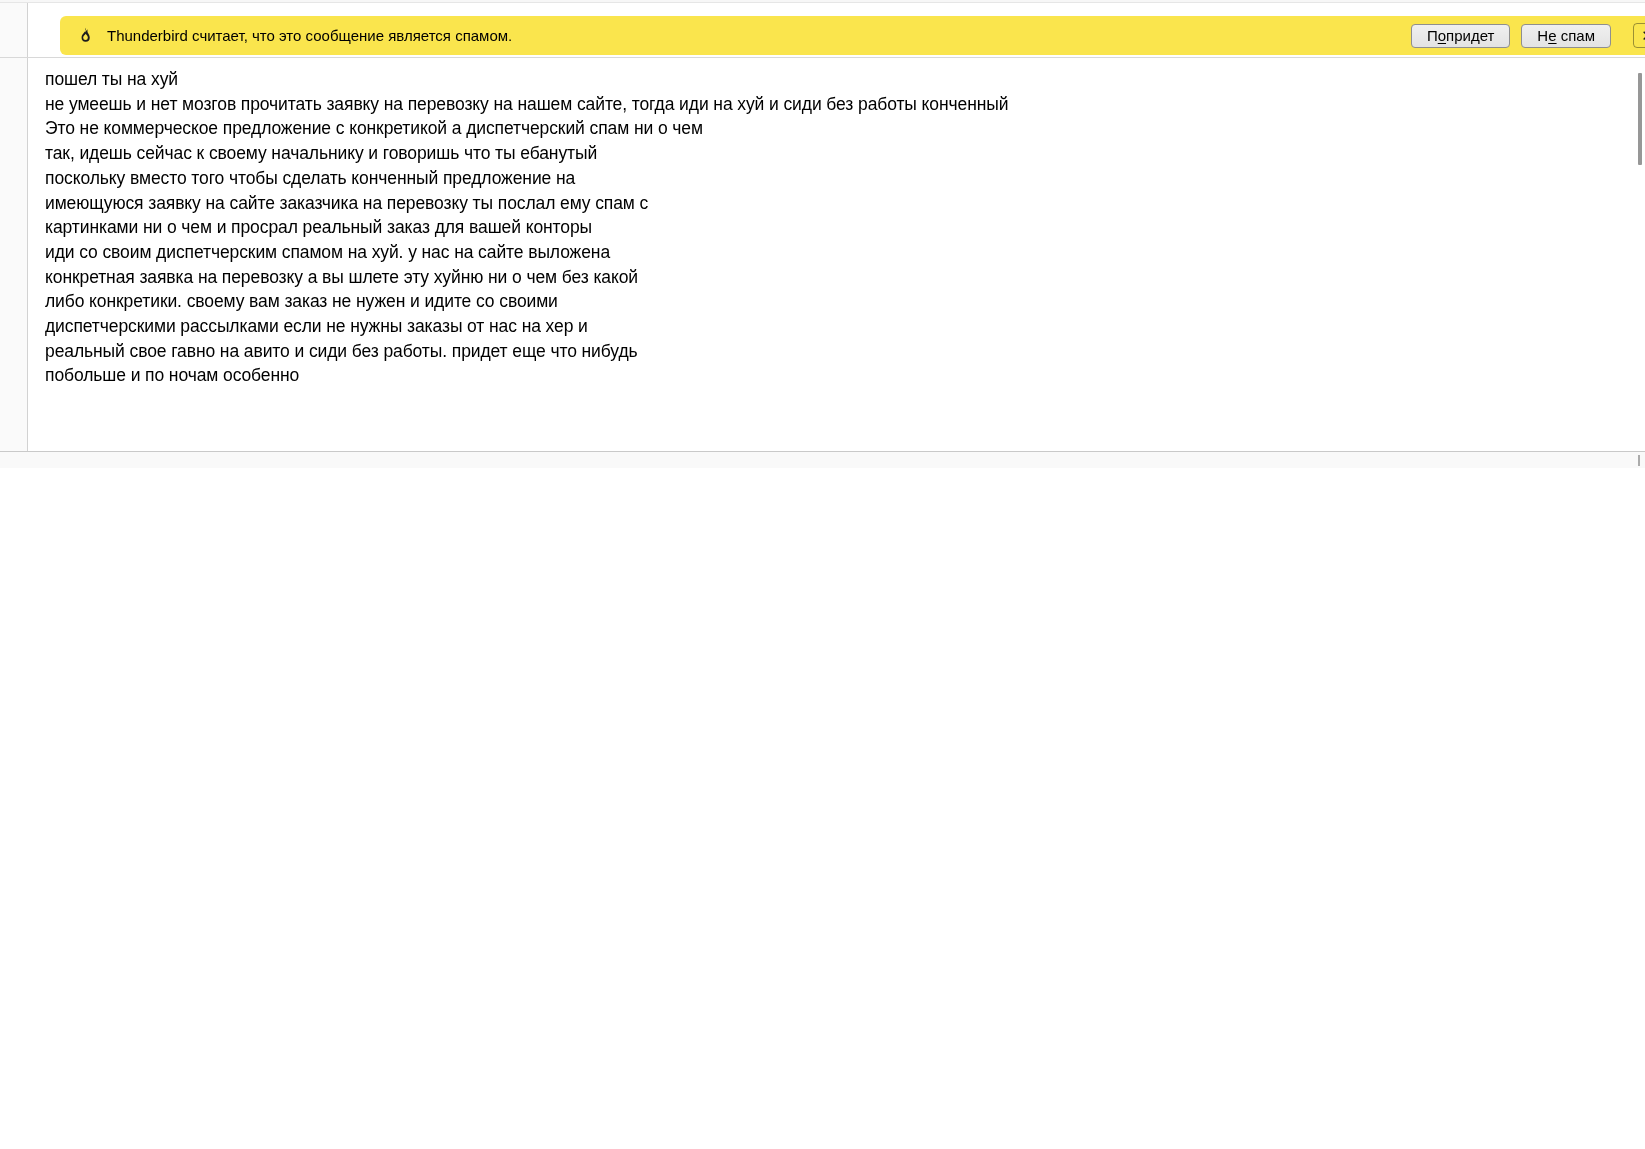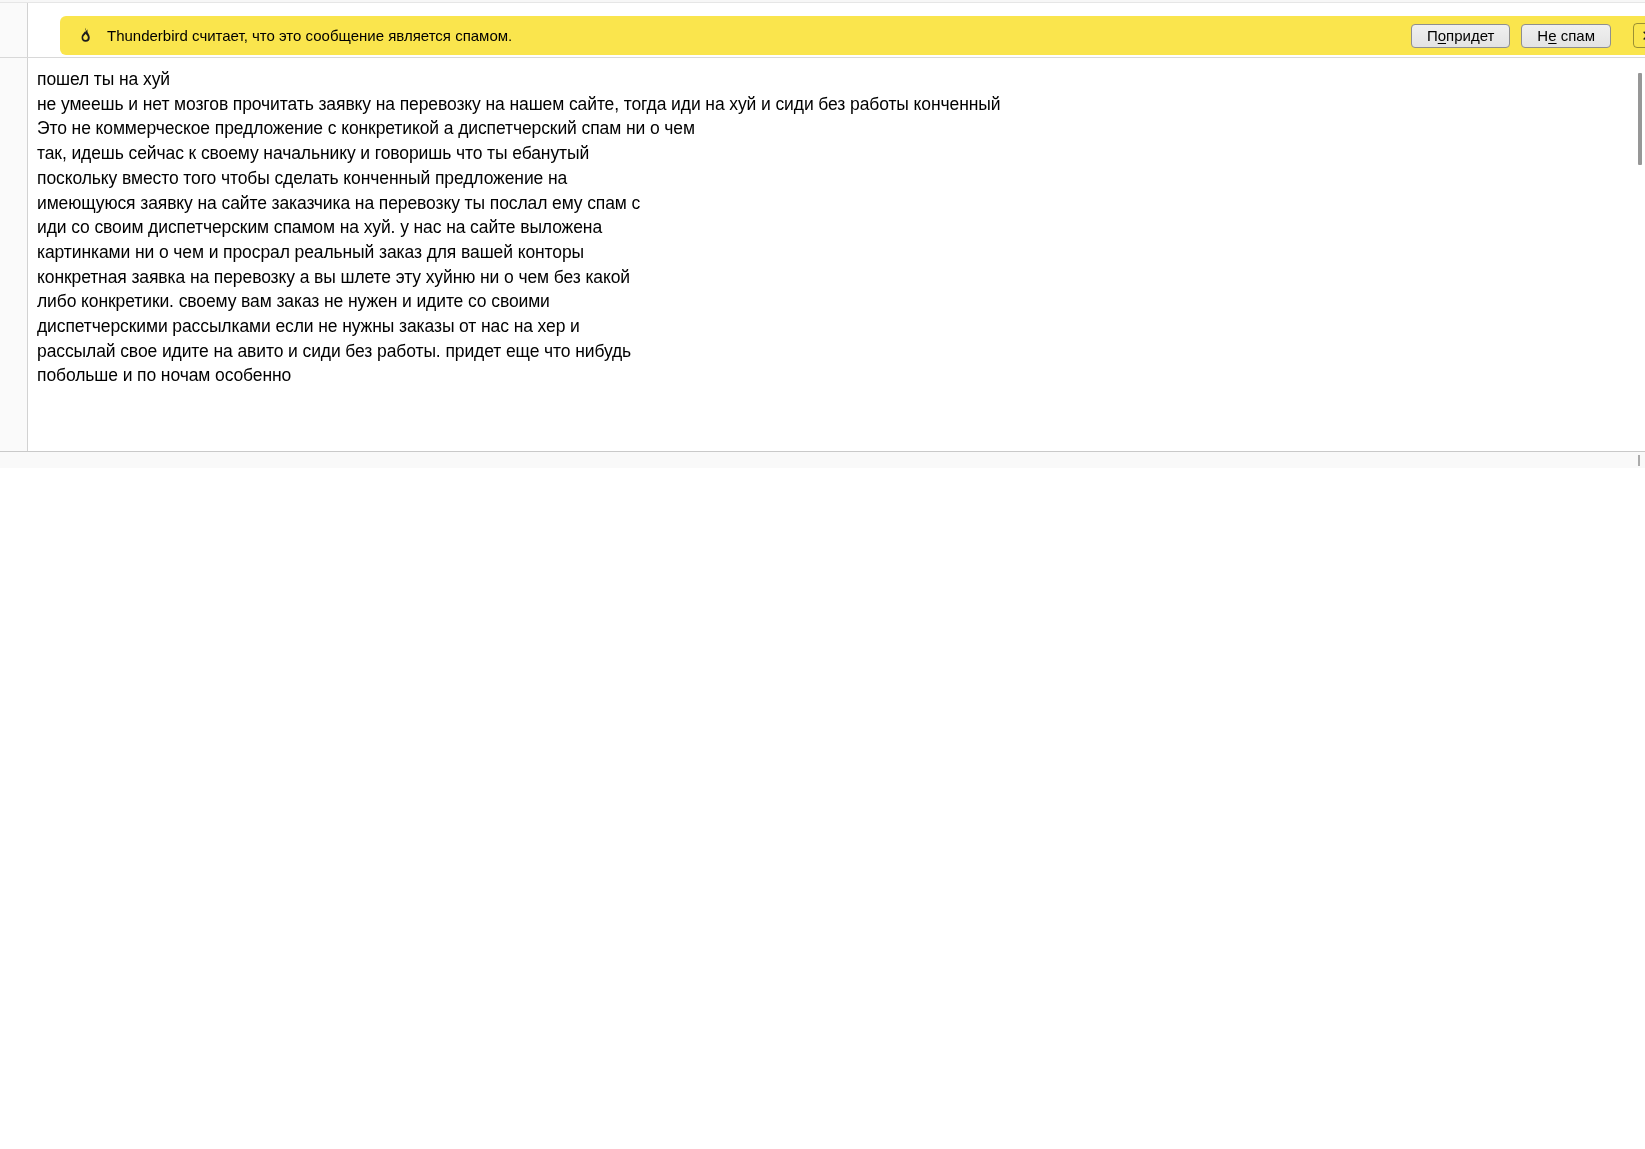--- a/index.html
+++ b/index.html
@@ -37,21 +37,21 @@
   .nbtn + .nbtn { margin-left:11px; }
   .close-btn { width:29px; height:25px; margin-left:22px; background:transparent;
                border:1px solid rgba(40,40,20,.45); border-radius:4px;
                font-size:15px; color:#1b1b1b; display:inline-flex;
                align-items:center; justify-content:center; cursor:pointer; }
 
   
   .msg-body { position:absolute; left:29px; top:58px; right:0; height:393px;
               background:#fff; padding:9px 0 0 8px; overflow:hidden; }
   .msg-body .line { font-size:17.5px; line-height:24.7px; color:#000;
-                    white-space:pre; letter-spacing:-0.1px; }
+                    white-space:pre; letter-spacing:-0.1px;margin-left:8px; }
 
   
   .v-scroll-thumb { position:absolute; left:1638px; top:73px; width:4px; height:92px;
                     background:#979797; border-radius:1px; }
 
   
   .bottom-divider { position:absolute; left:0; top:451px; width:100%; height:1px;
                     background:#c9c9c9; }
   .bottom-strip { position:absolute; left:0; top:452px; width:100%; height:16px;
                   background:#f9f9f9; }
@@ -97,26 +97,26 @@
 
   <div class="header-divider"></div>
 
   <div class="msg-body">
     <div class="line">пошел ты на хуй</div>
     <div class="line">не умеешь и нет мозгов прочитать заявку на перевозку на нашем сайте, тогда иди на хуй и сиди без работы конченный</div>
     <div class="line">Это не коммерческое предложение с конкретикой а диспетчерский спам ни о чем</div>
     <div class="line">так, идешь сейчас к своему начальнику и говоришь что ты ебанутый</div>
     <div class="line">поскольку вместо того чтобы сделать конченный предложение на</div>
     <div class="line">имеющуюся заявку на сайте заказчика на перевозку ты послал ему спам с</div>
+    <div class="line">картинками ни о чем и просрал реальный заказ для вашей конторы</div>
     <div class="line">иди со своим диспетчерским спамом на хуй. у нас на сайте выложена</div>
-    <div class="line">картинками ни о чем и просрал реальный заказ для вашей конторы</div>
     <div class="line">конкретная заявка на перевозку а вы шлете эту хуйню ни о чем без какой</div>
     <div class="line">либо конкретики. своему вам заказ не нужен и идите со своими</div>
     <div class="line">диспетчерскими рассылками если не нужны заказы от нас на хер и</div>
-    <div class="line">рассылай свое идите на авито и сиди без работы. придет еще что нибудь</div>
+    <div class="line">реальный свое гавно на авито и сиди без работы. придет еще что нибудь</div>
     <div class="line">побольше и по ночам особенно</div>
   </div>
 
   <div class="v-scroll-thumb"></div>
 
   <div class="bottom-divider"></div>
   <div class="bottom-strip">
     <div class="mini-scroll"></div>
   </div>
 

